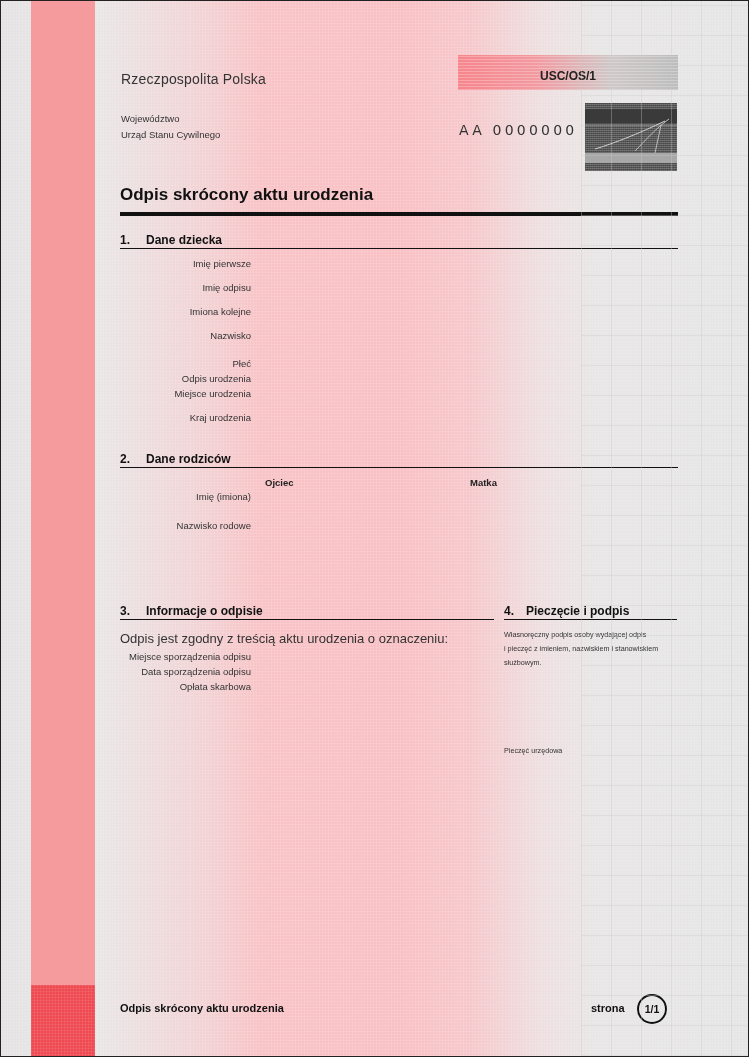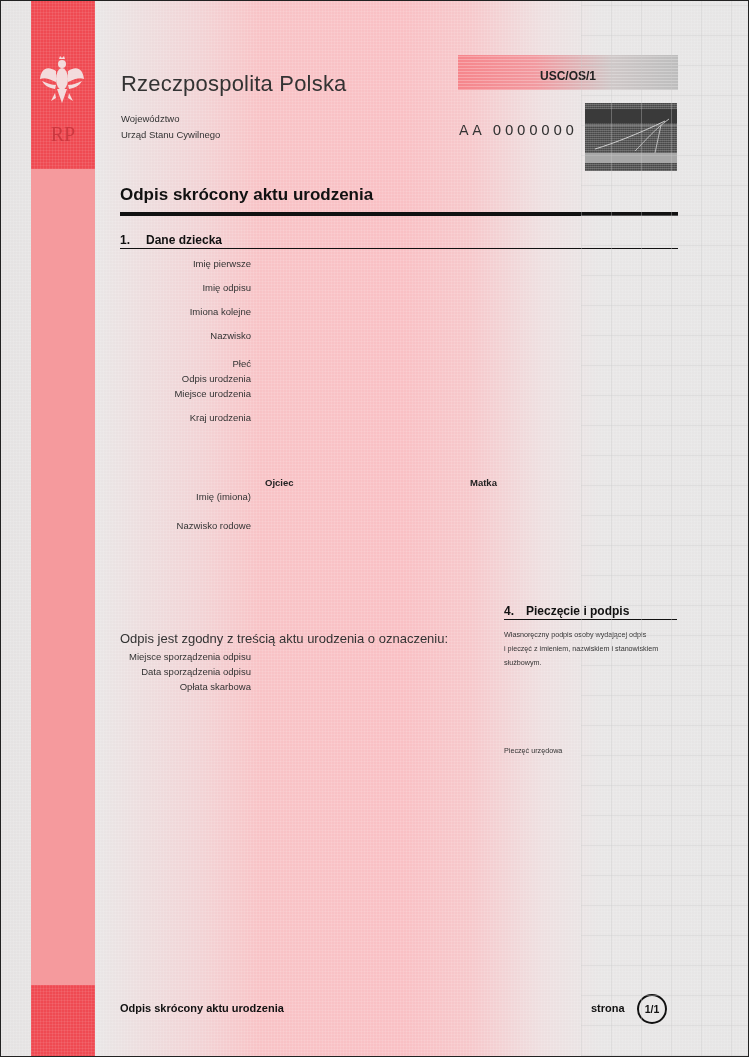--- a/index.html
+++ b/index.html
@@ -48,21 +48,21 @@
         repeating-linear-gradient(90deg, rgba(255,255,255,0.08) 0 1px, transparent 1px 3px);
     }
     .eagle { position: absolute; left: 8px; top: 54px; width: 46px; height: 52px; }
     .rp-top {
       position: absolute; left: 14px; top: 122px; width: 36px; text-align: center;
       font-family: "Liberation Serif", serif; font-size: 20px; color: #c23038; opacity: 0.75;
     }
 
     
     .rp-title {
-      position: absolute; left: 120px; top: 70px; font-size: 22px; color: #333; letter-spacing: 0.2px;
+      position: absolute; left: 120px; top: 70px; font-size: 14px; color: #333; letter-spacing: 0.2px;
     }
     .voiv { position: absolute; left: 120px; top: 112px; font-size: 9.5px; color: #333; }
     .usc-office { position: absolute; left: 120px; top: 128px; font-size: 9.5px; color: #333; }
 
     .form-code {
       position: absolute; left: 457px; top: 54px; width: 220px; height: 35px;
       background: linear-gradient(90deg, #f6868c 0%, #f29aa0 35%, #cfc8c8 70%, #bdbdbd 100%);
       background-image:
         repeating-linear-gradient(0deg, rgba(255,255,255,0.25) 0 1px, transparent 1px 3px),
         linear-gradient(90deg, #f6868c 0%, #f29aa0 35%, #cfc8c8 70%, #bdbdbd 100%);
@@ -117,37 +117,20 @@
       position: absolute; left: 455px; top: 988px; font-size: 42px; font-weight: bold; color: #f09bb5; opacity: 0.35;
       letter-spacing: -2px;
     }
   </style>
 </head>
 <body>
 
 <div class="page">
 
   <div class="band">
-    <div class="band-top">
-      <svg class="eagle" viewBox="0 0 46 52">
-        <g fill="#f4e8e8" opacity="0.92">
-          <circle cx="23" cy="9" r="4"></circle>
-          <path d="M20 4 l1 -3 l2 2 l2 -2 l1 3 z"></path>
-          <ellipse cx="23" cy="24" rx="6" ry="11"></ellipse>
-          <path d="M17 16 C8 10 2 14 1 24 C6 22 10 24 17 27 z"></path>
-          <path d="M29 16 C38 10 44 14 45 24 C40 22 36 24 29 27 z"></path>
-          <path d="M3 26 C8 28 12 30 17 30 L16 34 C10 33 6 31 3 26 z"></path>
-          <path d="M43 26 C38 28 34 30 29 30 L30 34 C36 33 40 31 43 26 z"></path>
-          <path d="M18 34 L23 48 L28 34 z"></path>
-          <path d="M16 38 l-4 8 l5 -3 z"></path>
-          <path d="M30 38 l4 8 l-5 -3 z"></path>
-        </g>
-      </svg>
-      <div class="rp-top">RP</div>
-    </div>
     <div class="band-bottom">
       
       
     </div>
   </div>
 
   <div class="rp-title">Rzeczpospolita Polska</div>
   <div class="voiv">Województwo</div>
   <div class="usc-office">Urząd Stanu Cywilnego</div>
 
@@ -173,25 +156,31 @@
   </div>
   <div class="lbl lbl-right" style="top:257px;">Imię pierwsze</div>
   <div class="lbl lbl-right" style="top:281px;">Imię odpisu</div>
   <div class="lbl lbl-right" style="top:305px;">Imiona kolejne</div>
   <div class="lbl lbl-right" style="top:329px;">Nazwisko</div>
   <div class="lbl lbl-right" style="top:357px;">Płeć</div>
   <div class="lbl lbl-right" style="top:372px;">Odpis urodzenia</div>
   <div class="lbl lbl-right" style="top:387px;">Miejsce urodzenia</div>
   <div class="lbl lbl-right" style="top:411px;">Kraj urodzenia</div>
 
+  <div class="section-head" style="left:119px; top:451px; width:558px;">
+    <span class="num">2.</span><span>Dane rodziców</span>
+  </div>
   <div class="col-head" style="left:264px; top:476px;">Ojciec</div>
   <div class="col-head" style="left:469px; top:476px;">Matka</div>
   <div class="lbl lbl-right" style="top:490px;padding-left:48px;">Imię (imiona)</div>
   <div class="lbl lbl-right" style="top:519px;text-align:center;">Nazwisko rodowe</div>
 
+  <div class="section-head" style="left:119px; top:603px; width:374px;">
+    <span class="num">3.</span><span>Informacje o odpisie</span>
+  </div>
   <div class="text-left" style="left:119px; top:630px;">Odpis jest zgodny z treścią aktu urodzenia o oznaczeniu:</div>
   <div class="lbl lbl-right" style="top:650px;">Miejsce sporządzenia odpisu</div>
   <div class="lbl lbl-right" style="top:665px;">Data sporządzenia odpisu</div>
   <div class="lbl lbl-right" style="top:680px;">Opłata skarbowa</div>
 
   <div class="section-head" style="left:503px; top:603px; width:173px;">
     <span class="num" style="width:22px;">4.</span><span>Pieczęcie i podpis</span>
   </div>
   <div class="small" style="left:503px; top:627px;">
     <div>Własnoręczny podpis osoby wydającej odpis</div>

